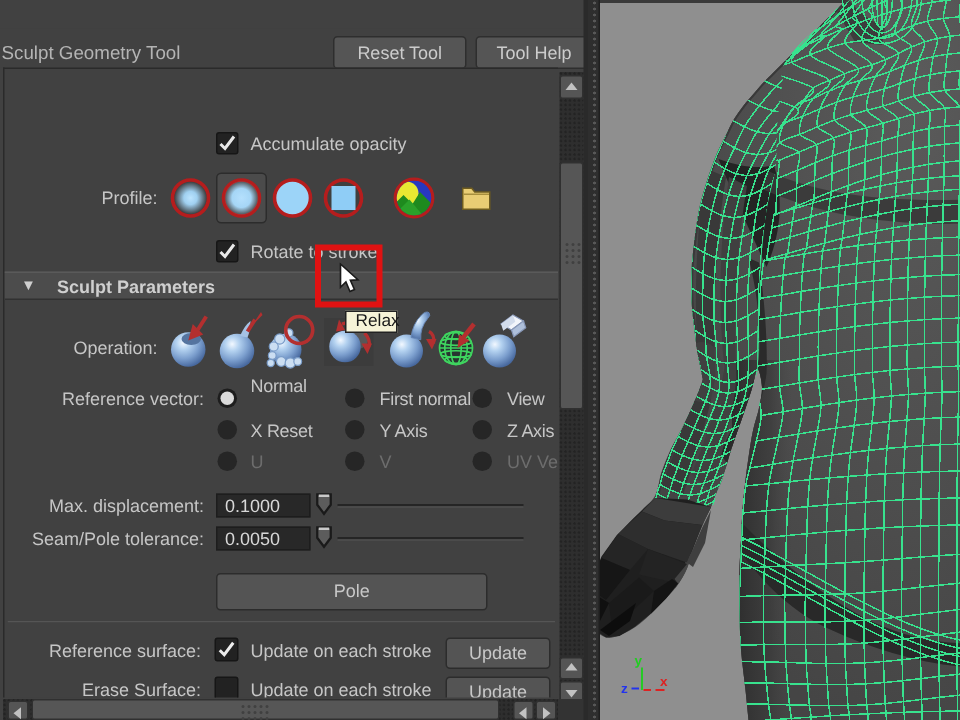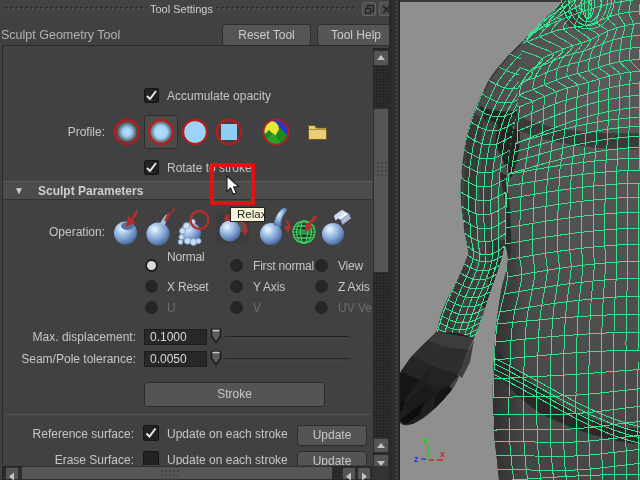--- a/index.html
+++ b/index.html
@@ -42,36 +42,20 @@
 .sb-track { background:#2e2e2e;
   background-image: radial-gradient(circle at 1px 1px, #232323 0.8px, transparent 0.9px);
   background-size:3px 3px; }
 .sb-btn { background:#555555; border:1px solid #303030; border-radius:2px; }
 .sb-thumb { background:#565656; border:1px solid #303030; border-radius:2px; }
 </style>
 </head>
 <body>
 <div id="root">
 
-  <div id="titlebar" class="abs">
-    <div class="abs grip" style="left:5px; width:142px;"></div>
-    <div class="abs grip" style="left:216px; width:140px;"></div>
-    <div id="title-text" class="abs">Tool Settings</div>
-    <div class="winbtn abs" style="left:362px;">
-      <svg width="9" height="9">
-          <rect x="2.5" y="0.5" width="6" height="6" fill="none" stroke="#222" stroke-width="1.2"></rect>
-          <rect x="0.5" y="3.5" width="5" height="5" fill="#4e4e4e" stroke="#222" stroke-width="1.2"></rect>
-        </svg>
-    </div>
-    <div class="winbtn abs" style="left:379px;">
-      <svg width="9" height="9">
-          <path d="M1 1 L8 8 M8 1 L1 8" stroke="#222" stroke-width="1.6"></path>
-        </svg>
-    </div>
-  </div>
 
   <div id="toolrow" class="abs">
     <div id="tool-name" class="abs">Sculpt Geometry Tool</div>
     <div class="tbtn abs" style="left:317px; width:78px;">Tool Help</div>
     <div class="tbtn abs" style="left:222px; width:89px;">Reset Tool</div>
   </div>
 
   <div id="scrollarea" class="abs">
     <div id="content" class="abs" style="left:0; top:0; width:369px; height:420px;margin-top:44px;">
 
@@ -179,20 +163,21 @@
             <path d="M186 30 h22" fill="none"></path>
           </g>
           <path d="M209 14 L201 24" stroke="#b32f2f" stroke-width="3" fill="none"></path>
           <path d="M198 30 L199 21 L206 25 Z" fill="#b32f2f"></path>
           <circle cx="226" cy="32" r="11" fill="url(#sph)"></circle>
           <path d="M227 14 l8 -6 l7 4 l-8 6 Z" fill="#f2f5fb" stroke="#8898b8" stroke-width="0.8"></path>
           <path d="M234 18 l8 -6 l1.5 4.5 l-8 6 Z" fill="#aebfda" stroke="#8898b8" stroke-width="0.8"></path>
           <path d="M227 14 l1.5 4.5 l8 -6 l-1.5 -4.5 Z" fill="#d2dcec"></path>
         </svg>
 
+      <div class="lbl abs" style="left:0px; top:169px; width:133px;">Reference vector:</div>
       <div class="radio sel abs" style="left:142px; top:169px;"></div>
       <div class="abs rlbl" style="left:164px; top:160px;">Normal</div>
       <div class="radio abs" style="left:227px; top:169px;"></div>
       <div class="abs rlbl" style="left:250px; top:169px;">First normal</div>
       <div class="radio abs" style="left:312px; top:169px;"></div>
       <div class="abs rlbl" style="left:335px; top:169px;">View</div>
       <div class="radio abs" style="left:142px; top:190px;"></div>
       <div class="abs rlbl" style="left:164px; top:190px;">X Reset</div>
       <div class="radio abs" style="left:227px; top:190px;"></div>
       <div class="abs rlbl" style="left:250px; top:190px;">Y Axis</div>
@@ -215,21 +200,21 @@
       </svg>
       <div class="lbl abs" style="left:0px; top:262px; width:133px;">Seam/Pole tolerance:</div>
       <div class="numfld abs" style="left:141px; top:261px;">0.0050</div>
       <svg class="abs" style="left:205px; top:260px;" width="145" height="18">
         <rect x="17" y="8" width="124" height="1.5" fill="#252525"></rect>
         <rect x="17" y="9.5" width="124" height="1" fill="#4f4f4f"></rect>
         <path d="M3.5 1.5 h9 v7 l-4.5 6 l-4.5 -6 z" fill="#5c5c5c" stroke="#1a1a1a" stroke-width="1.5"></path>
         <path d="M4.5 2.5 h7" stroke="#c9c9c9" stroke-width="1.6"></path>
       </svg>
 
-      <div class="btn abs" style="left:141px; top:292px; width:181px; height:25px; line-height:23px;">Stroke</div>
+      <div class="btn abs" style="left:141px; top:292px; width:181px; height:25px; line-height:23px;">Pole</div>
 
       <div class="abs" style="left:2px; top:324px; width:365px; height:1px; background:#2e2e2e; border-bottom:1px solid #555;"></div>
 
       <div class="lbl abs" style="left:0px; top:337px; width:131px;">Reference surface:</div>
       <div class="cb abs" style="left:140px; top:335px; width:16px; height:16px;"></div>
       <svg class="abs" style="left:140px; top:335px;" width="16" height="16">
           <path d="M3.5 8.5 L6.5 11.5 L12.5 3.5" stroke="#ededed" stroke-width="2" fill="none"></path>
         </svg>
       <div class="abs" style="left:164px; top:337px; color:#c6c6c6; font-size:12px;">Update on each stroke</div>
       <div class="btn abs" style="left:294px; top:335px; width:70px; height:21px; line-height:19px;">Update</div>

